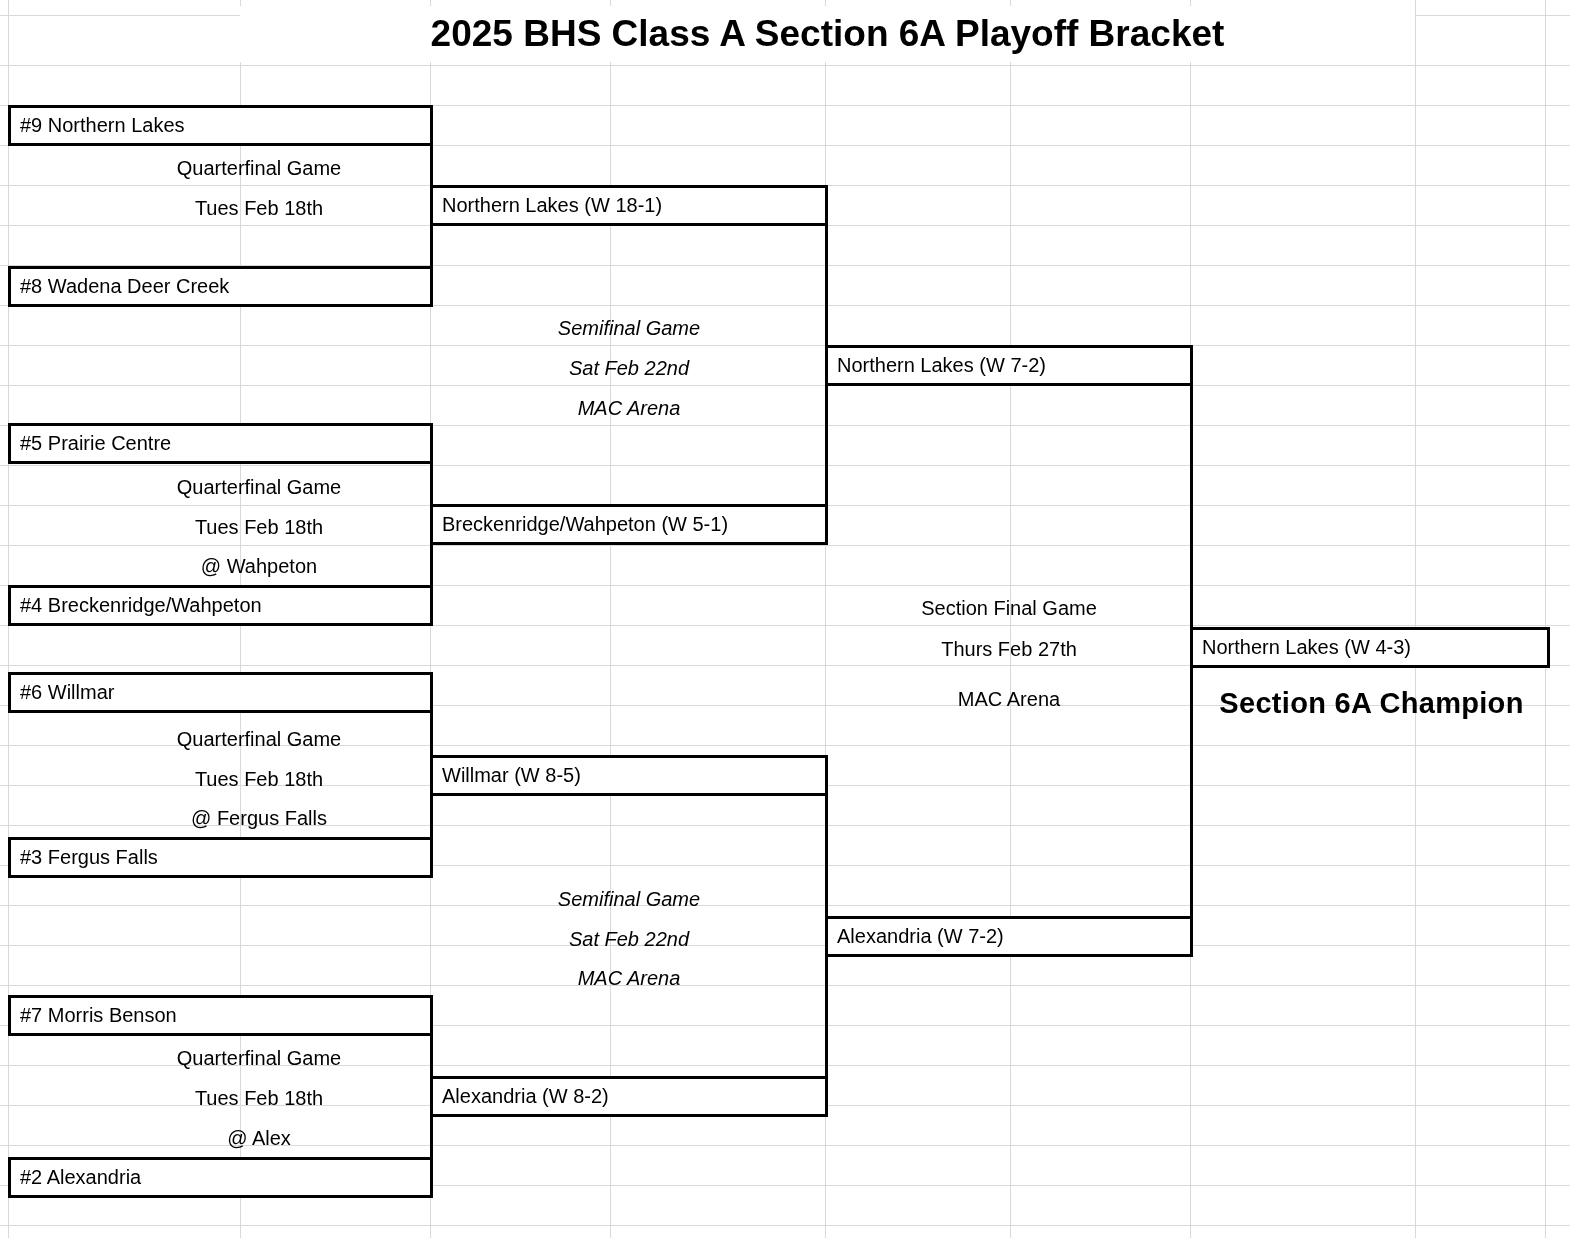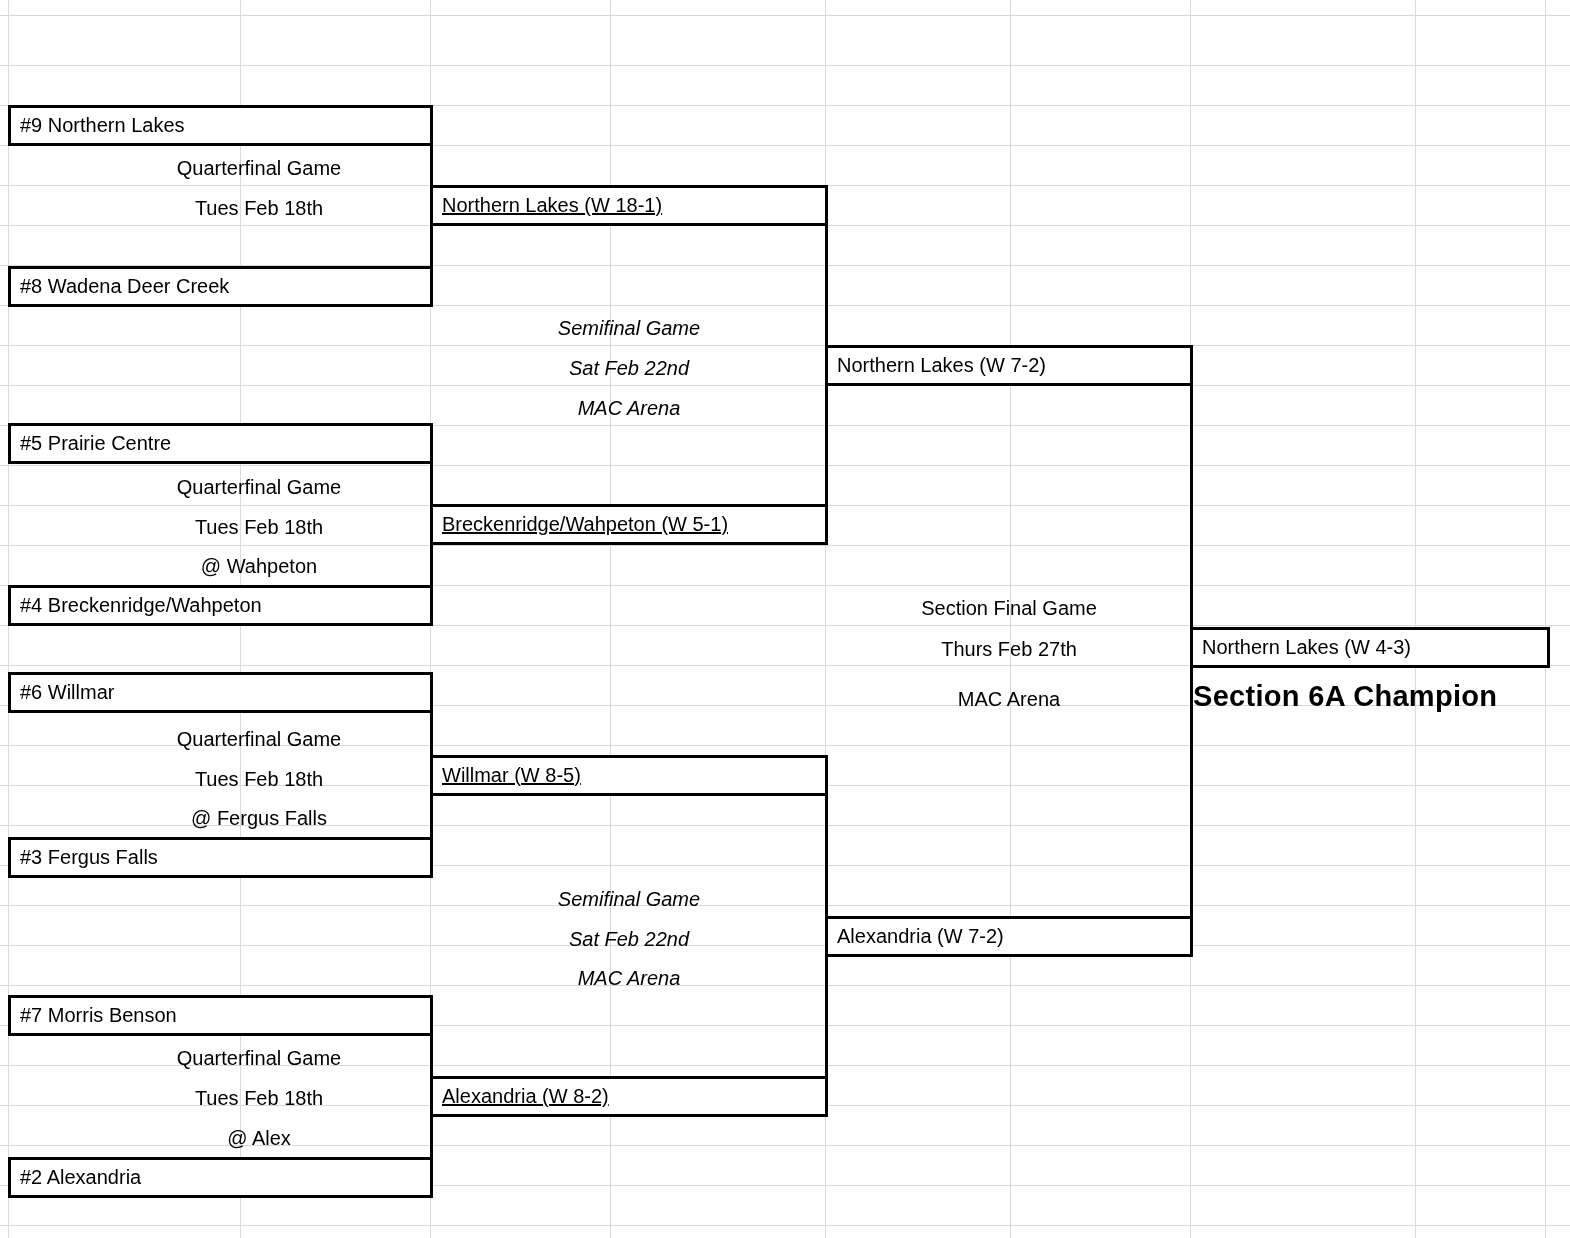--- a/index.html
+++ b/index.html
@@ -13,52 +13,53 @@
   .grid-rows { position:absolute; left:0; top:105px; width:100%; height:1133px;
     border-top:1px solid #d9d9d9;
     background:repeating-linear-gradient(to bottom, transparent 0, transparent 39px, #d9d9d9 39px, #d9d9d9 40px); }
 
   .title { position:absolute; left:240px; top:6px; width:1175px; height:56px; background:#fff;
     font-size:37px; font-weight:700; text-align:center; line-height:56px; white-space:nowrap; }
 
   .box { position:absolute; height:41px; border:3px solid #000; background:#fff;
     font-size:20px; line-height:34px; padding-left:9px; white-space:nowrap; overflow:hidden; }
   .tbox { left:8px;    width:425px; }
-  .wb2  { left:430px;  width:398px;text-decoration:underline; }
+  .wb2  { left:430px;  width:398px; }
   .wb3  { left:825px;  width:368px; }
   .wb4  { left:1190px; width:360px; }
 
   .ct { position:absolute; height:40px; line-height:40px; text-align:center; font-size:20px; white-space:nowrap; }
   .c1 { left:8px;    width:502px; }
   .c2 { left:433px;  width:392px;font-style:italic; }
   .c3 { left:828px;  width:362px; }
 
   .conn { position:absolute; width:3px; background:#000; }
 
   .champ-caption { position:absolute; left:1193px; width:357px; height:40px; line-height:40px;
-    font-size:29px; font-weight:800; letter-spacing:0.3px; }
+    text-align:center; font-size:29px; font-weight:800; letter-spacing:0.3px;margin-top:7px; }
 </style>
 </head>
 <body>
 
 <div class="sheet">
 
   <div class="grid-rows"></div>
   <div class="vline" style="left:8px"></div>
   <div class="vline" style="left:240px"></div>
   <div class="vline" style="left:430px"></div>
   <div class="vline" style="left:610px"></div>
   <div class="vline" style="left:825px"></div>
   <div class="vline" style="left:1010px"></div>
   <div class="vline" style="left:1190px"></div>
   <div class="vline" style="left:1415px"></div>
   <div class="vline" style="left:1545px"></div>
   <div class="hline" style="top:15px"></div>
   <div class="hline" style="top:65px"></div>
 
+  <div class="title">2025 BHS Class A Section 6A Playoff Bracket</div>
 
   <div class="box tbox" style="top:105px">#9 Northern Lakes</div>
   <div class="ct c1" style="top:148px">Quarterfinal Game</div>
   <div class="ct c1" style="top:188px">Tues Feb 18th</div>
   <div class="box tbox" style="top:266px">#8 Wadena Deer Creek</div>
   <div class="conn" style="left:430px; top:105px; height:202px"></div>
 
   <div class="box tbox" style="top:423px">#5 Prairie Centre</div>
   <div class="ct c1" style="top:467px">Quarterfinal Game</div>
   <div class="ct c1" style="top:507px">Tues Feb 18th</div>

